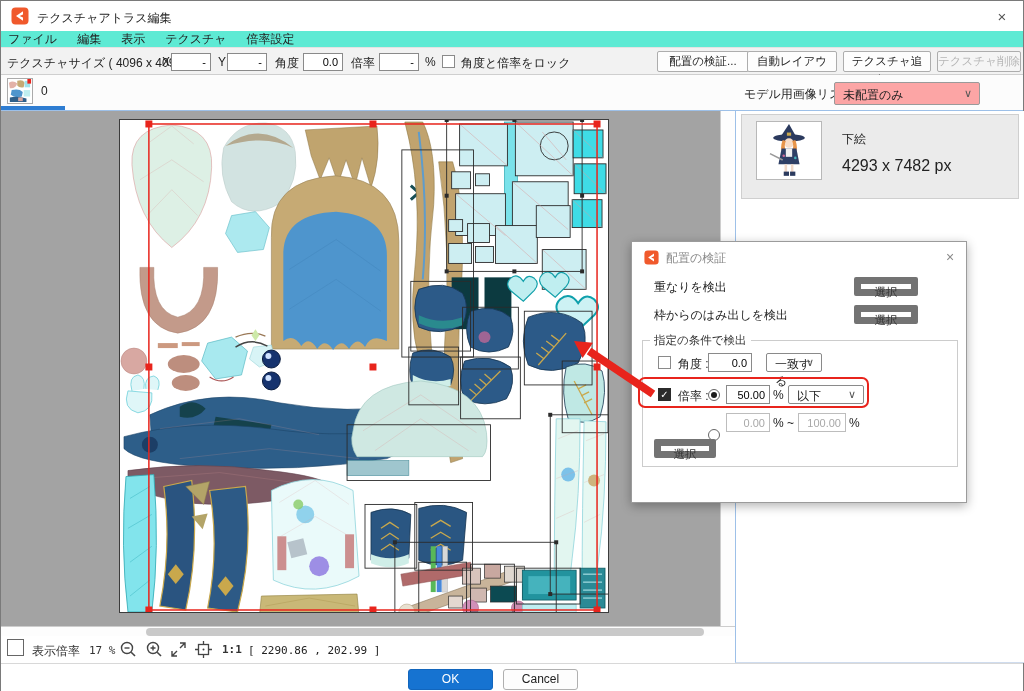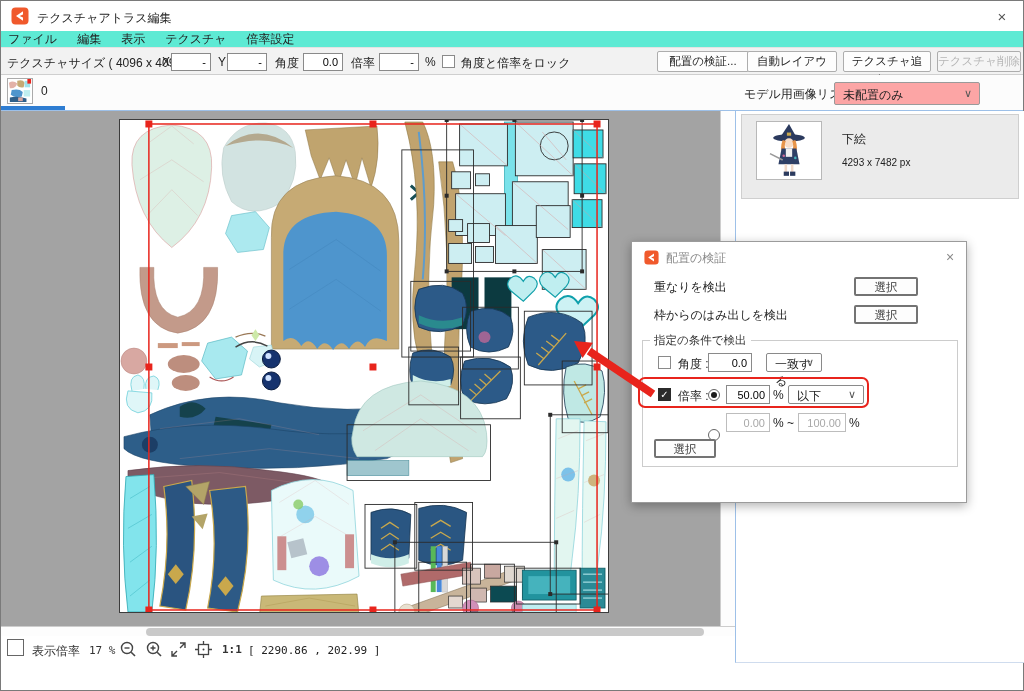--- a/index.html
+++ b/index.html
@@ -51,33 +51,33 @@
   #view-zoom-value { left:88px; top:8px; font-size:11px; font-family:"DejaVu Sans Mono",monospace; }
   .sicon { top:4px; width:19px; height:19px; cursor:pointer; }
   #ratio-11 { left:221px; top:7px; font-size:11px; font-weight:bold; font-family:"DejaVu Sans Mono",monospace; cursor:pointer; }
   #coords { left:247px; top:8px; font-size:11px; font-family:"DejaVu Sans Mono",monospace; color:#222; }
 
   
   #right-panel { left:734px; top:110px; width:289px; height:552px; background:#fff; border-left:1px solid #9dc0e8; border-bottom:1px solid #cfdcee; }
   #list-item { left:5px; top:3px; width:278px; height:85px; background:#ebebeb; border:1px solid #cfcfcf; cursor:pointer; }
   #item-thumb { left:14px; top:6px; width:66px; height:59px; background:#fff; border:1px solid #b8b8b8; }
   #item-name { left:100px; top:16px; font-size:12px; color:#222; }
-  #item-size { left:100px; top:42px; font-size:10px; color:#222; }
+  #item-size { left:100px; top:42px; font-size:16px; color:#222; }
 
   
   #footer { left:0; top:662px; width:1022px; height:28px; background:#fff; border-top:1px solid #d8d8d8; }
   #ok-btn { left:407px; top:5px; width:85px; height:21px; background:#1673d1; border:1px solid #1266bd; border-radius:3px; color:#fff; font-size:12px; text-align:center; line-height:19px; cursor:pointer; }
   #cancel-btn { left:502px; top:5px; width:75px; height:21px; background:#fdfdfd; border:1px solid #b0b0b0; border-radius:3px; color:#222; font-size:12px; text-align:center; line-height:19px; cursor:pointer; }
 
   
   #dialog { left:630px; top:240px; width:336px; height:262px; background:#fff; border:1px solid #9b9b9b; box-shadow:0 3px 10px rgba(0,0,0,.3); z-index:10; }
   #dlg-title { left:34px; top:8px; font-size:12px; color:#8a8a8a; }
   #dlg-close { left:308px; top:7px; width:20px; height:16px; color:#8a8a8a; font-size:14px; text-align:center; cursor:pointer; }
   .dlg-label { font-size:12px; color:#222; }
-  .dlg-btn { width:64px; height:19px; background:#fdfdfd; border:2px solid #737373; border-radius:2px; font-size:11.5px; text-align:center; line-height:17px; cursor:pointer; }
+  .dlg-btn { width:64px; height:19px; background:#fdfdfd; border:7px solid #737373; border-radius:2px; font-size:11.5px; text-align:center; line-height:17px; cursor:pointer; }
   #dlg-group { left:10px; top:98px; width:316px; height:127px; border:1px solid #cccccc; }
   #dlg-legend { left:18px; top:91px; background:#fff; padding:0 4px; font-size:11.5px; color:#333; }
   .dlg-input { height:19px; background:#fff; border:1px solid #8a8a8a; font-size:11px; text-align:right; padding:0 4px; font-family:inherit; }
   .dlg-input.dim { color:#a8a8a8; border-color:#bdbdbd; }
   .dlg-dd { height:19px; background:#fff; border:1px solid #8a8a8a; border-radius:2px; cursor:pointer; }
   .dlg-dd .dd-text { top:2px; }
   .dlg-dd .dd-chev { top:2px; }
 
   
   #annot-highlight { left:637px; top:376px; width:231px; height:31px; border:2.5px solid #e8241c; border-radius:7px; z-index:11; pointer-events:none; }
@@ -416,20 +416,24 @@
         <path d="M27,40 v8 M33,40 v8" stroke="#f0d8c8" stroke-width="2.4"></path>
         <rect x="25" y="47" width="5" height="4" fill="#2b3a5e"></rect>
           <rect x="31" y="47" width="5" height="4" fill="#2b3a5e"></rect>
         <path d="M12,30 L24,36" stroke="#999" stroke-width="1.4"></path>
       </svg>
       <div class="abs" id="item-name">下絵</div>
       <div class="abs" id="item-size">4293 x 7482 px</div>
     </div>
   </div>
 
+  <div class="abs" id="footer">
+    <div class="abs" id="ok-btn">OK</div>
+    <div class="abs" id="cancel-btn">Cancel</div>
+  </div>
 
   <div class="abs" id="dialog">
     <svg class="abs" style="left:12px;top:8px" width="15" height="15" viewBox="0 0 18 18">
       <rect x="0.5" y="0.5" width="17" height="17" rx="4" fill="#f0592c"></rect>
       <polygon points="12,4.2 5,9 12,13.8 12,10.6 8.6,9 12,7.4" fill="#fff"></polygon>
     </svg>
     <div class="abs" id="dlg-title">配置の検証</div>
     <div class="abs" id="dlg-close">×</div>
 
     <div class="abs dlg-label" style="left:22px;top:37px">重なりを検出</div>

